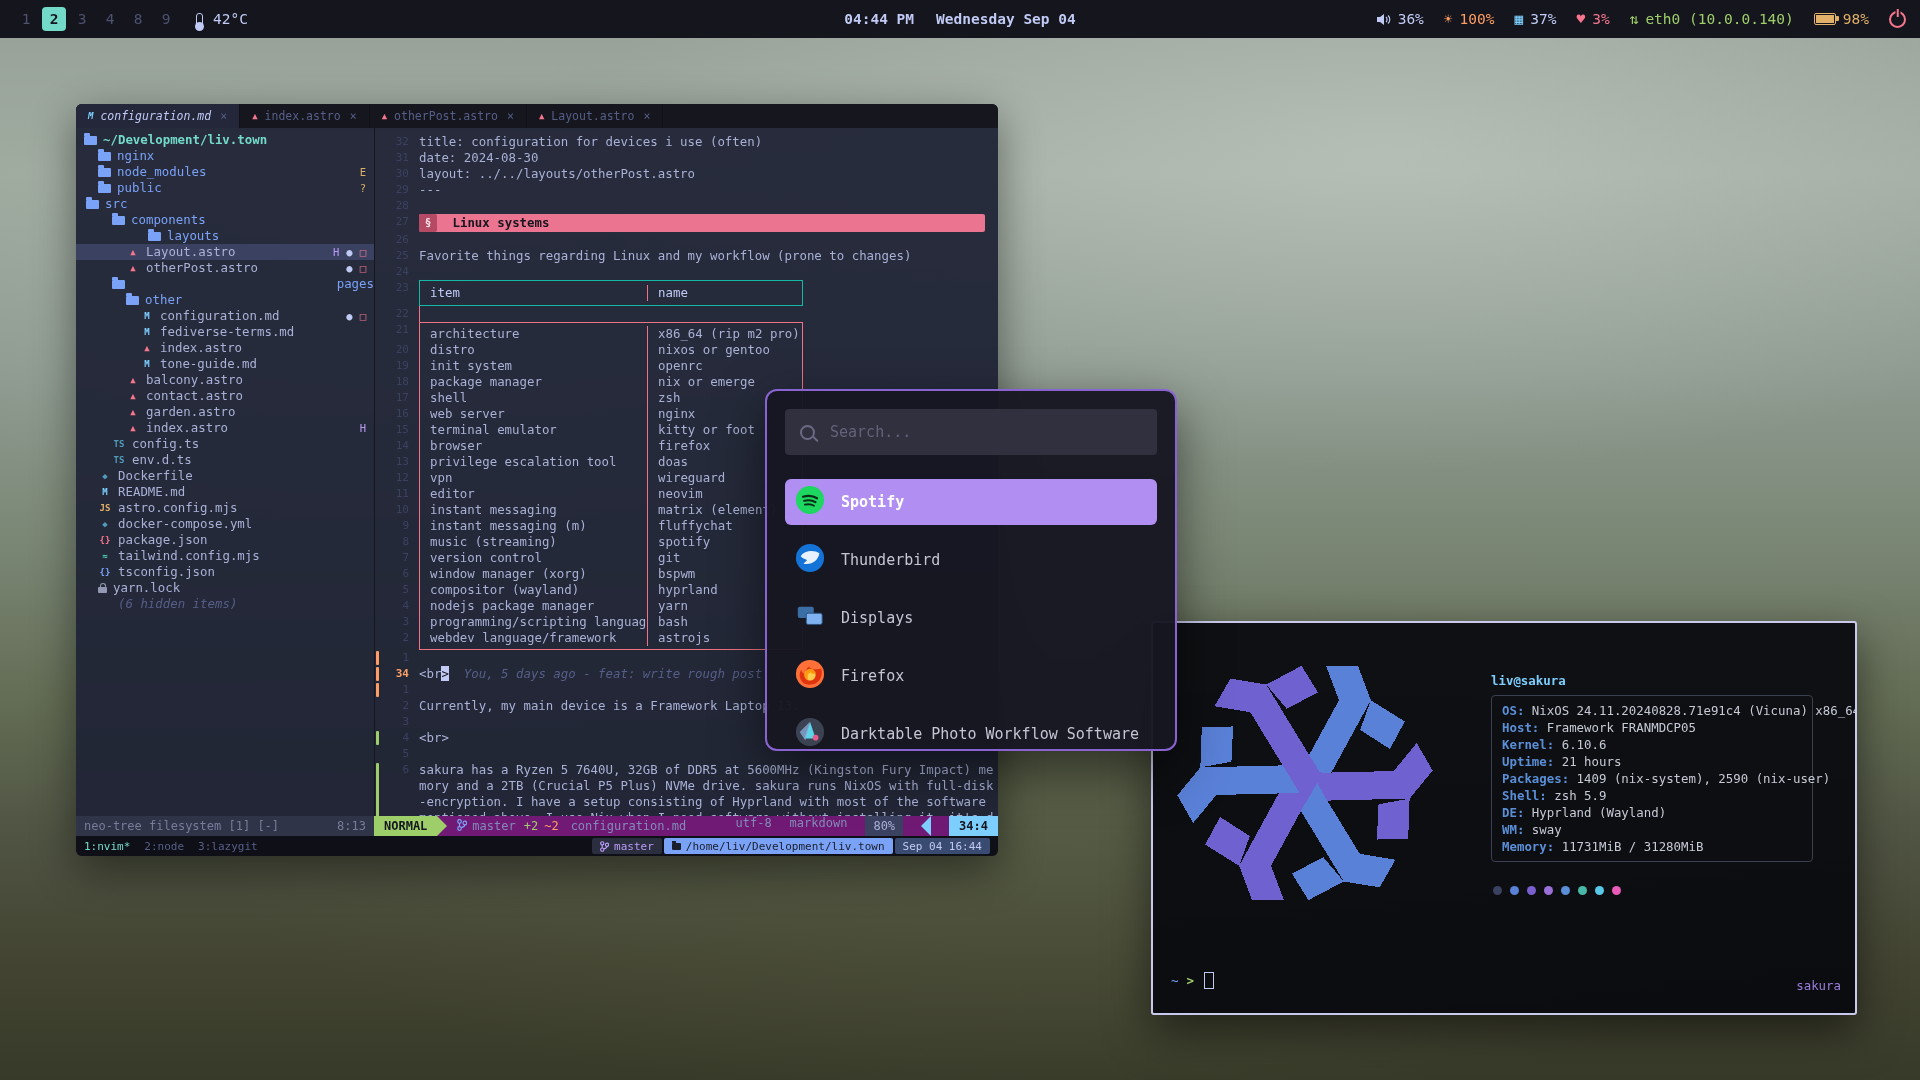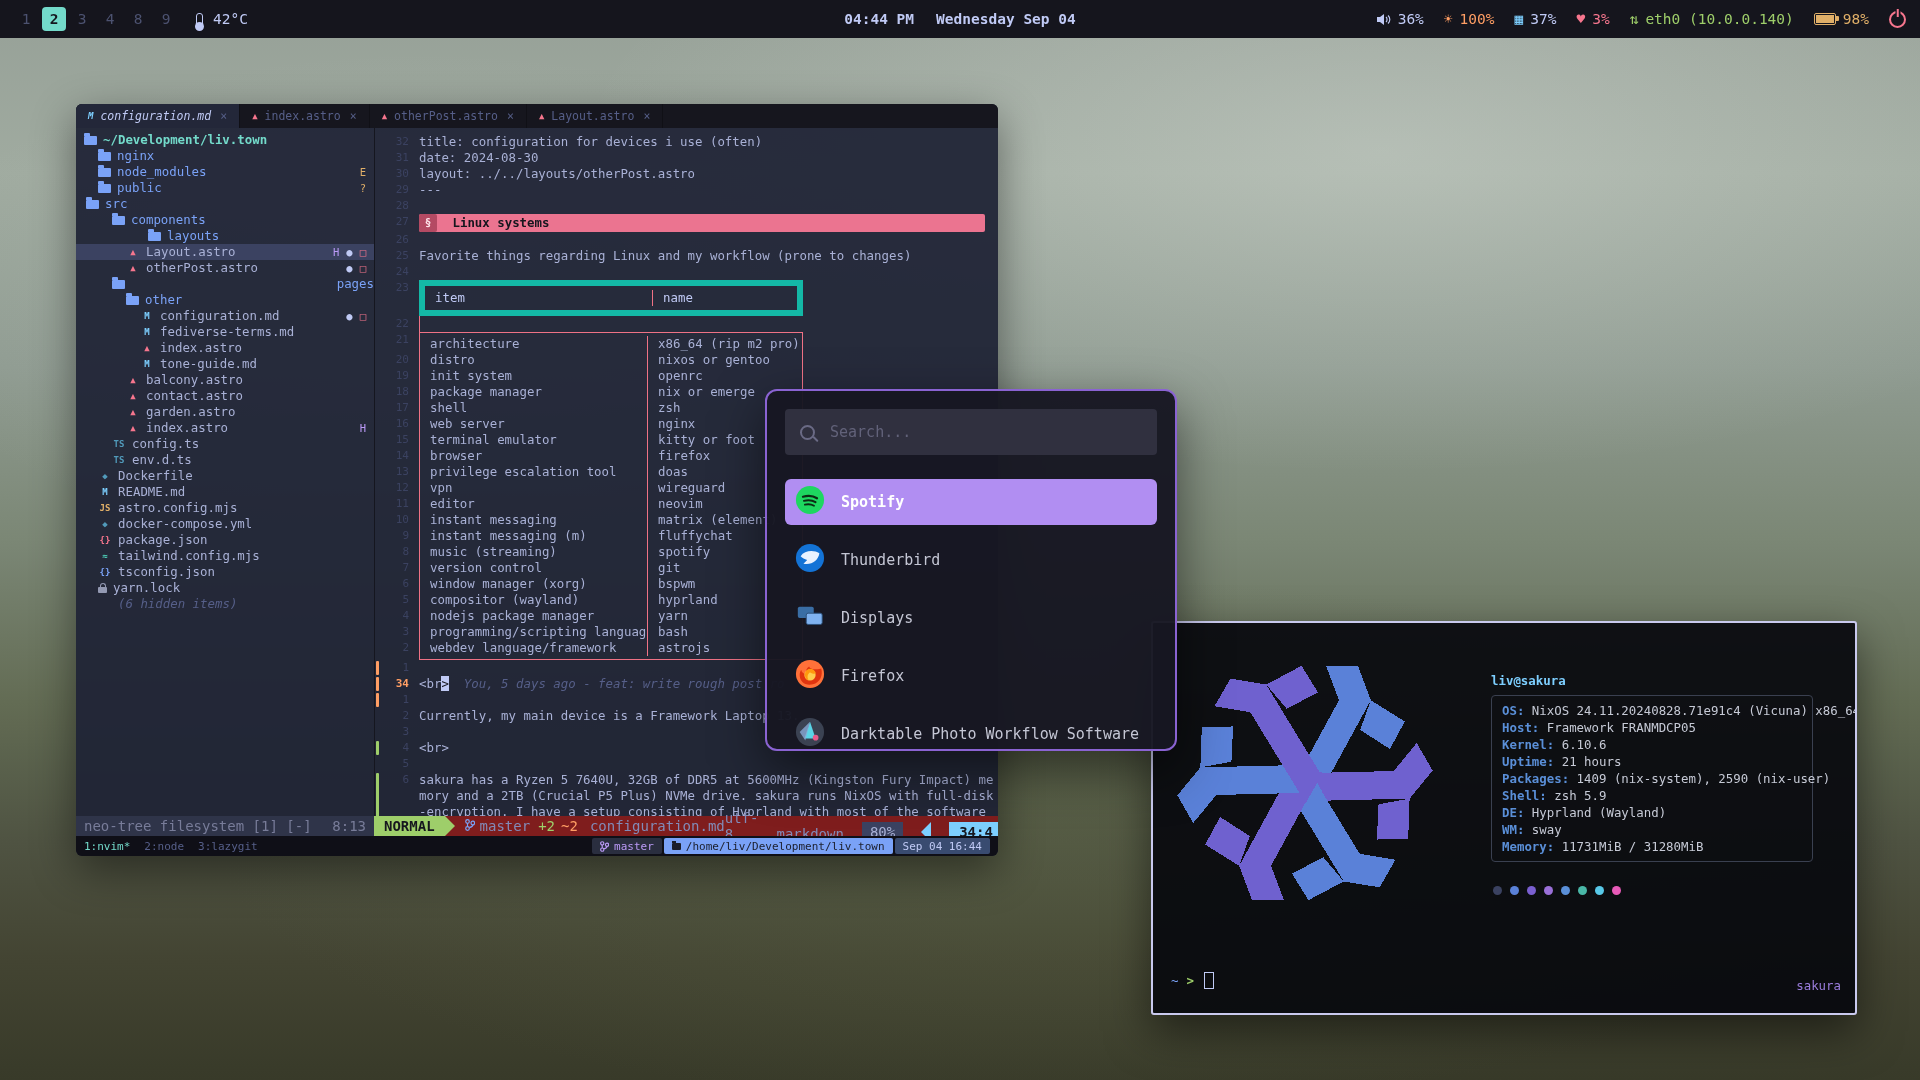--- a/index.html
+++ b/index.html
@@ -69,42 +69,42 @@
   .brow{display:flex;align-items:flex-start;position:relative}
   .brow.sign-add::before{content:"";position:absolute;left:1px;top:1px;bottom:1px;width:3px;background:#9ece6a;border-radius:1px}
   .brow.sign-change::before{content:"";position:absolute;left:1px;top:1px;bottom:1px;width:3px;background:#ff9e64;border-radius:1px}
   .gut{flex:0 0 34px;padding-right:10px;text-align:right;color:#3b4261;font-size:11px;line-height:16px;user-select:none}
   .gut.curnum{color:#ff9e64;font-weight:bold}
   .btxt{flex:1;min-width:0;color:#a9b1d6;font-size:12.4px;line-height:16px;white-space:pre-wrap;word-break:break-all}
   .h-band{display:inline-flex;align-items:center;gap:8px;background:#eb7490;color:#16161e;font-weight:bold;
     height:18px;line-height:18px;padding-right:10px;width:556px;border-radius:2px}
   .h-chip{background:#b44a63;color:#ffe3ea;width:18px;height:18px;display:inline-flex;align-items:center;justify-content:center;font-size:11px;border-radius:2px}
   .tbl-box{display:flex;width:384px;box-sizing:border-box}
-  .tbl-head{border:6px solid #14b8a6;padding:4px 0;color:#c0caf5}
+  .tbl-head{border:1px solid #14b8a6;padding:4px 0;color:#c0caf5}
   .tc1{width:228px;flex:none;border-right:1px solid #ef7285;padding:0 10px;box-sizing:border-box;white-space:nowrap;overflow:hidden}
   .tc2{flex:1;padding:0 10px;white-space:nowrap;overflow:hidden}
   .tbl-stub{width:384px;border-left:1px solid #ef7285;height:16px}
   .tbl-row{border-left:1px solid #ef7285;border-right:1px solid #ef7285}
   .tbl-row.first{border-top:1px solid #ef7285;padding-top:3px}
   .tbl-row.last{border-bottom:1px solid #ef7285;padding-bottom:3px}
   .cursorblk{background:#c0caf5;color:#16161e}
   .blame{color:#565f89;font-style:italic}
 
-  .statusline{height:20px;flex:none;display:flex;font-size:14px;background:#7f1d1d}
+  .statusline{height:20px;flex:none;display:flex;font-size:12px;background:#701a75}
   .sl-tree{width:298px;flex:none;background:#2f3449;color:#787c99;display:flex;align-items:center;justify-content:space-between;padding:0 8px;box-sizing:border-box}
   .sl-main{flex:1;display:flex;align-items:center;color:#828bb8}
   .chip{height:20px;display:flex;align-items:center;padding:0 10px;font-weight:bold}
   .chip.mode{background:#9ece6a;color:#16161e}
   .tri-r{width:0;height:0;border-top:10px solid transparent;border-bottom:10px solid transparent;border-left:10px solid #9ece6a}
   .tri-l{width:0;height:0;border-top:10px solid transparent;border-bottom:10px solid transparent;border-right:10px solid #7dcfff}
   .chip.pct{background:#3b4261;color:#a9b1d6;font-weight:normal;padding:0 8px}
   .chip.pos{background:#7dcfff;color:#16161e}
   .gadd{color:#9ece6a;margin-left:8px}.gmod{color:#ff9e64;margin-left:6px}
   .slfile{margin-left:12px;color:#828bb8}
-  .sl-right{margin-left:auto;display:flex;align-items:flex-end;gap:18px}
+  .sl-right{margin-left:auto;display:flex;align-items:flex-start;gap:18px}
   .branch-ic{display:inline-block;margin:0 5px 0 10px}
 
   .tmuxbar{height:20px;flex:none;background:#0f0f17;display:flex;align-items:center;padding:0 8px;font-size:11px;color:#565f89;gap:14px}
   .twin.active{color:#73daca}
   .tmux-right{margin-left:auto;display:flex;align-items:center;gap:2px}
   .tchip{height:16px;display:flex;align-items:center;gap:5px;padding:0 8px;border-radius:2px}
   .tchip.branch{background:#2a2e3f;color:#bb9af7}
   .tchip.path{background:#7aa2f7;color:#1b1e2b}
   .tchip.date{background:#394b70;color:#c0caf5}
   .mini-folder{width:9px;height:7px;background:#1b1e2b;border-radius:1px;position:relative}

